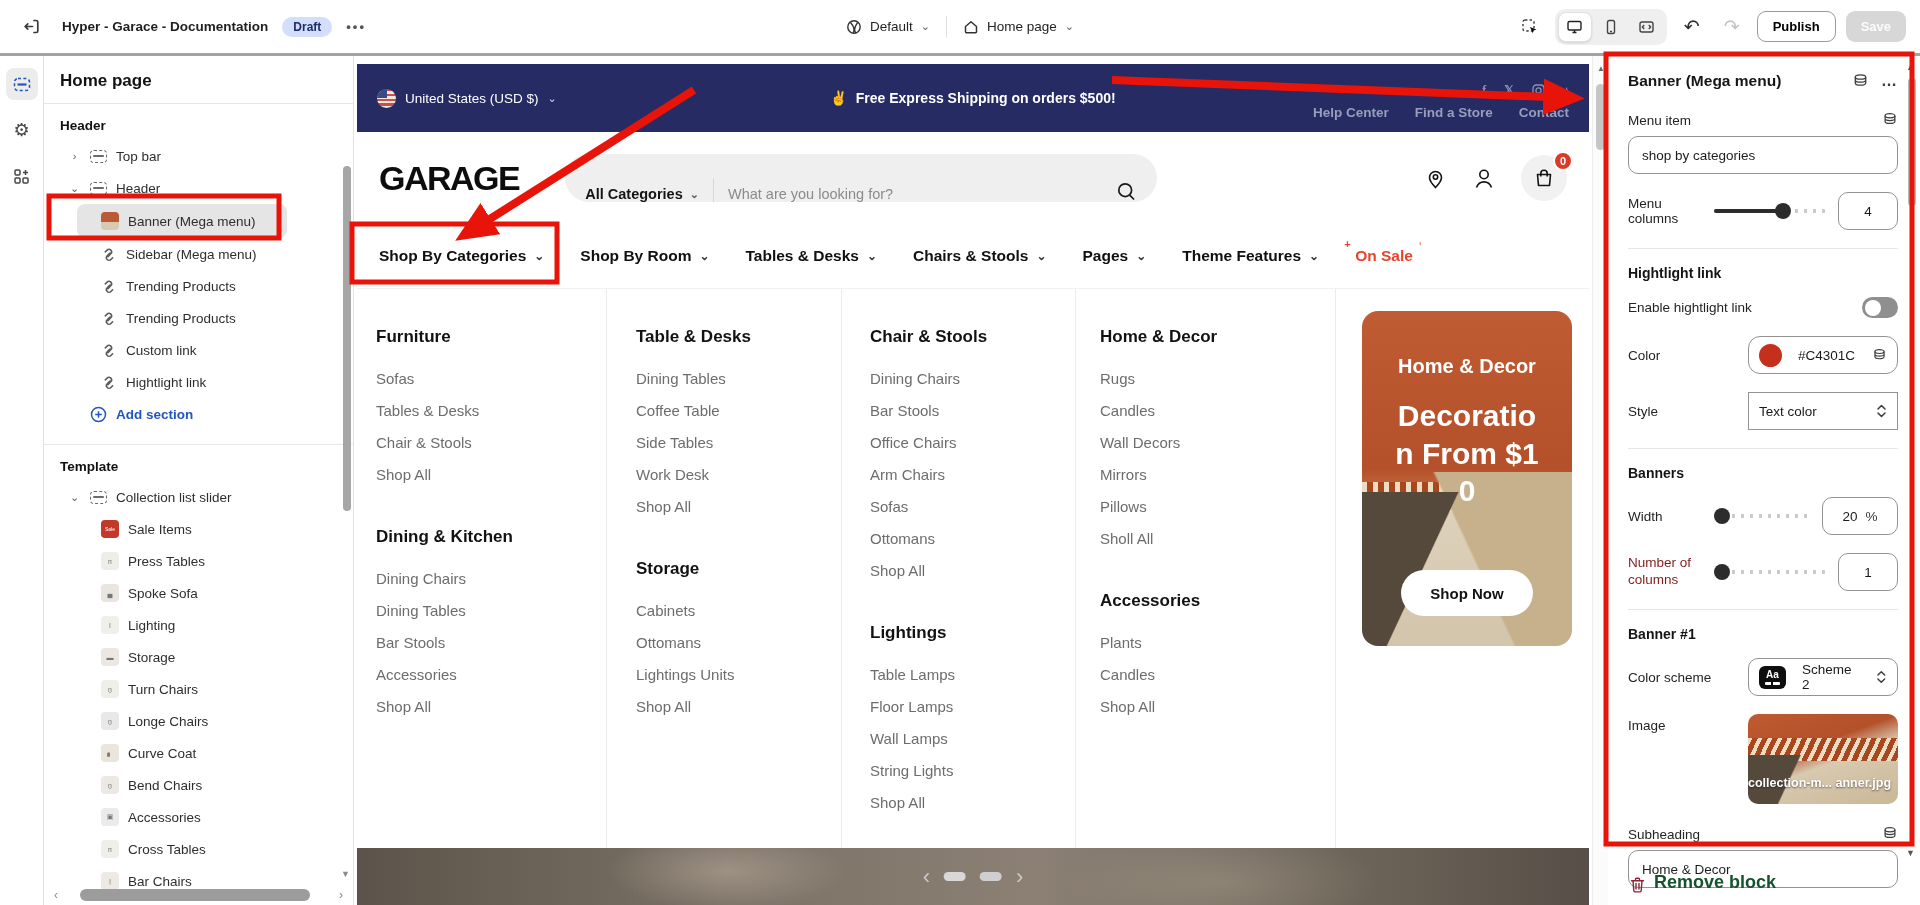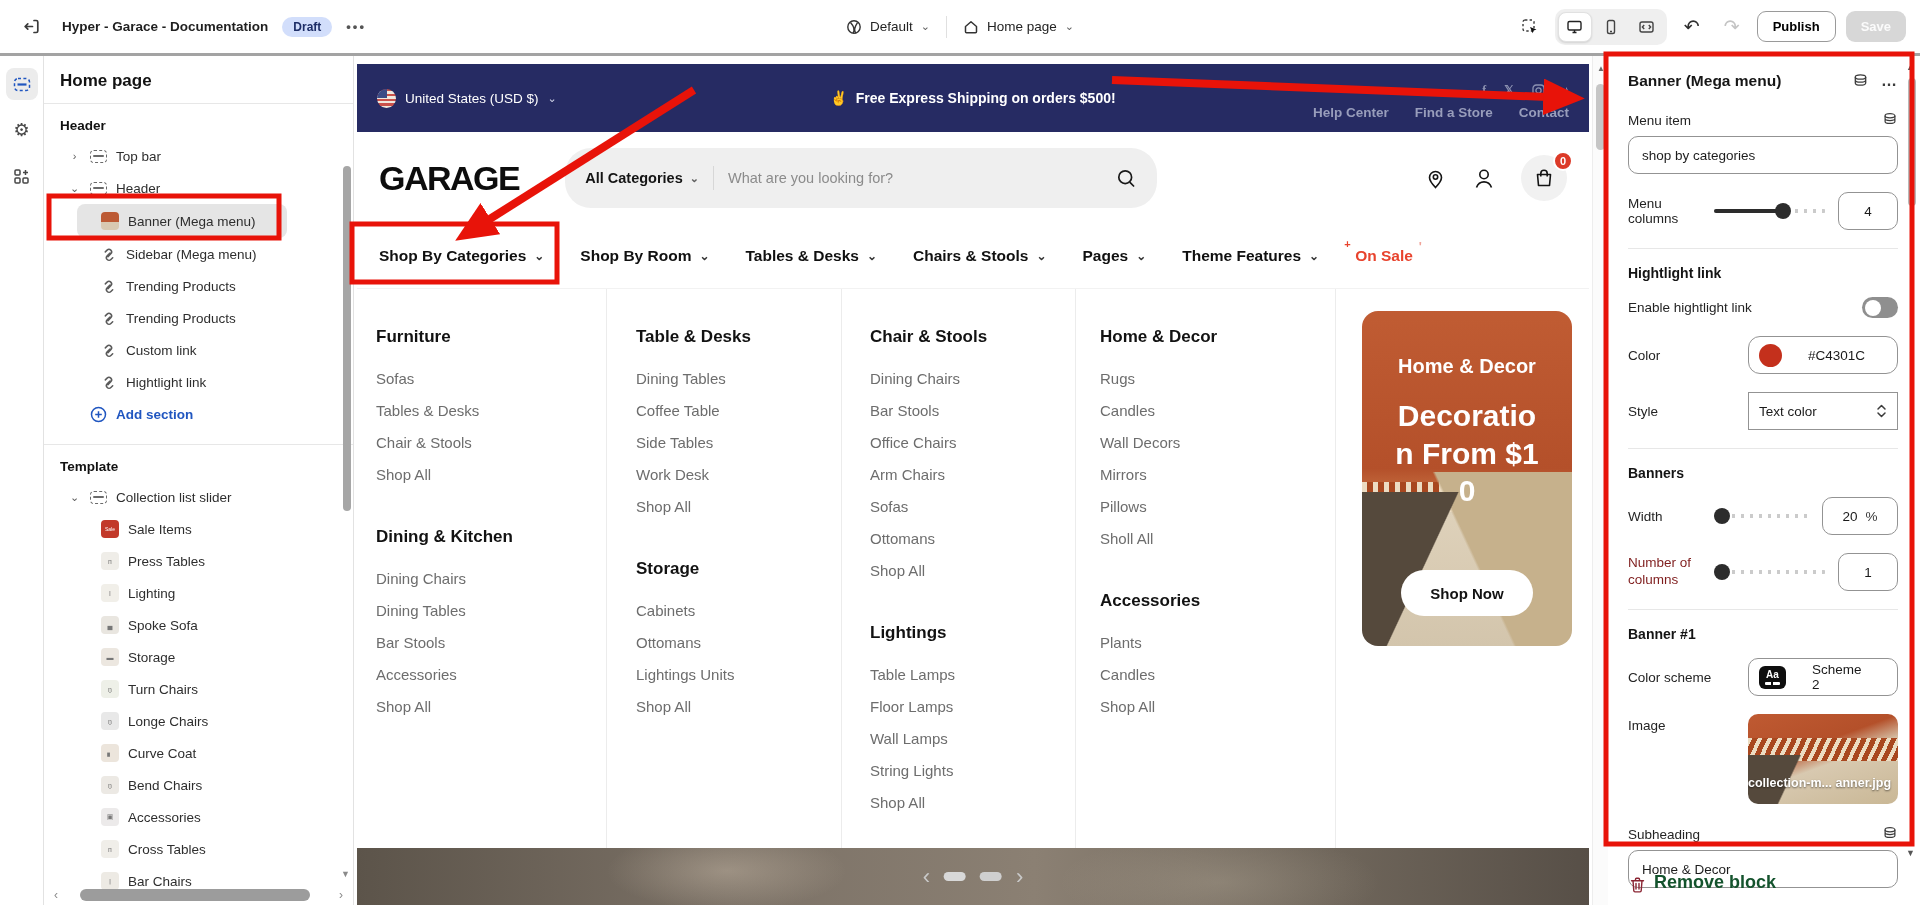--- a/index.html
+++ b/index.html
@@ -63,21 +63,21 @@
   .flag{width:19px;height:19px;border-radius:50%;background:repeating-linear-gradient(180deg,#c9504a 0 2.4px,#efe7dd 2.4px 4.8px);position:relative;overflow:hidden;flex:none}
   .flag:before{content:"";position:absolute;left:0;top:0;width:10px;height:9px;background:#3b4a86}
   .ann-center{position:absolute;left:50%;transform:translateX(-50%);font-size:14px;font-weight:600;display:flex;gap:8px;align-items:center}
   .hand{color:#c9a07e}
   .ann-right{margin-left:auto;display:flex;flex-direction:column;align-items:flex-end;gap:7px;padding-top:6px}
   .socials{display:flex;gap:18px;color:#8d93b2;font-size:12px;align-items:center}
   .annlinks{display:flex;gap:26px;color:#989dbb;font-size:13.5px;font-weight:600}
 
   .shopheader{height:92px;display:flex;align-items:center;padding:0 22px;background:#fff}
   .logo{font-size:34px;font-weight:800;letter-spacing:-1.5px;color:#0d0d0d}
-  .searchpill{margin-left:46px;width:592px;height:60px;border-radius:26px;background:#efefef;display:flex;align-items:center;padding:0 20px;gap:14px}
+  .searchpill{margin-left:46px;width:592px;height:48px;border-radius:26px;background:#efefef;display:flex;align-items:flex-end;padding:0 20px;gap:14px}
   .allcat{font-size:14.5px;font-weight:700;color:#141414;display:flex;gap:7px;align-items:center;cursor:pointer}
   .sp-div{width:1px;height:24px;background:#d7d7d7}
   .sp-input{flex:1;font-size:14.5px;color:#8b8b8b}
   .hdricons{margin-left:auto;display:flex;align-items:center;gap:26px}
   .bagwrap{width:46px;height:46px;border-radius:50%;background:#f1f1f1;display:flex;align-items:center;justify-content:center;position:relative;cursor:pointer}
   .bagbadge{position:absolute;top:-4px;right:-6px;width:20px;height:20px;border-radius:50%;background:#dc3a28;border:2px solid #fff;color:#fff;font-size:11px;font-weight:700;display:flex;align-items:center;justify-content:center}
 
   .mainnav{height:64px;display:flex;align-items:center;gap:36px;padding:0 22px;font-size:15.5px;font-weight:700;color:#101010;background:#fff}
   .navitem{display:flex;align-items:center;gap:8px;cursor:pointer;white-space:nowrap}
   .navitem .chev{font-size:12px;color:#333}
@@ -134,21 +134,21 @@
   .track-dot{position:absolute;left:0;right:0;top:7px;height:4px;border-radius:2px;background:repeating-linear-gradient(90deg,#cbcbcb 0 3px,rgba(0,0,0,0) 3px 9px)}
   .track-fill{position:absolute;left:0;top:7px;height:4px;border-radius:2px;background:#2c2c2c}
   .sl-thumb{position:absolute;top:1px;width:16px;height:16px;border-radius:50%;background:#2c2c2c}
   .numbox{width:60px;height:38px;border:1px solid #939393;border-radius:10px;display:flex;align-items:center;justify-content:center;font-size:13.5px;flex:none;gap:8px}
   .numbox.w{width:76px}
   .unit{color:#3a3a3a}
   .pn-hr{height:1px;background:#e7e7e7;margin:2px 0 16px}
   .pn-section{font-size:14px;font-weight:700;color:#141414;margin-bottom:16px}
   .toggle{margin-left:auto;width:36px;height:21px;border-radius:11px;background:#8f8f8f;position:relative;cursor:pointer}
   .toggle:before{content:"";position:absolute;left:2.5px;top:2.5px;width:16px;height:16px;border-radius:8px;background:#fff}
-  .ctrl{margin-left:auto;width:150px;height:38px;border:1px solid #939393;border-radius:12px;display:flex;align-items:center;padding:0 10px;gap:26px;font-size:13.5px;cursor:pointer}
+  .ctrl{margin-left:auto;width:150px;height:38px;border:1px solid #939393;border-radius:12px;display:flex;align-items:center;padding:0 10px;gap:16px;font-size:13.5px;cursor:pointer}
   .swatch{width:23px;height:23px;border-radius:50%;flex:none}
   .schemebadge{width:27px;height:23px;border-radius:6px;background:#0e0e0e;color:#fff;font-size:10px;font-weight:700;display:flex;flex-direction:column;align-items:center;justify-content:center;line-height:1;flex:none}
   .schemebadge i{display:block;width:15px;height:3px;margin-top:2px;border-radius:1px;
      background:linear-gradient(90deg,#fff 0 6px,rgba(0,0,0,0) 6px 8px,#fff 8px 15px)}
   .imgthumb{margin-left:auto;width:150px;height:90px;border-radius:10px;position:relative;overflow:hidden;cursor:pointer;
     background:
       linear-gradient(115deg,#55493c 0 30%,rgba(0,0,0,0) 31%) left bottom/100% 55% no-repeat,
       repeating-linear-gradient(115deg,#ecdcc2 0 4px,#a8471f 4px 9px) 0 36%/100% 26% no-repeat,
       linear-gradient(160deg,#bf5a32 0%,#b4502a 38%,#d8c9b0 55%,#c9b795 100%)}
   .imgthumb span{position:absolute;bottom:14px;width:100%;color:#fff;font-size:12.5px;font-weight:700;text-shadow:0 1px 2px rgba(0,0,0,.55)}
@@ -318,26 +318,26 @@
     <div id="template-rows">
         <div class="row child">
           <span class="thumb" style="background: rgb(194, 57, 42); color: rgb(255, 255, 255); font-size: 5px;">Sale</span>
           <span>Sale Items</span>
         </div>
         <div class="row child">
           <span class="thumb" style="background: rgb(239, 237, 232); color: rgb(119, 119, 119); font-size: 7px;">п</span>
           <span>Press Tables</span>
         </div>
         <div class="row child">
+          <span class="thumb" style="background: rgb(233, 230, 224); color: rgb(119, 119, 119); font-size: 7px;">▄</span>
+          <span>Spoke Sofa</span>
+        </div>
+        <div class="row child">
           <span class="thumb" style="background: rgb(241, 239, 233); color: rgb(119, 119, 119); font-size: 7px;">ǀ</span>
           <span>Lighting</span>
-        </div>
-        <div class="row child">
-          <span class="thumb" style="background: rgb(233, 230, 224); color: rgb(119, 119, 119); font-size: 7px;">▄</span>
-          <span>Spoke Sofa</span>
         </div>
         <div class="row child">
           <span class="thumb" style="background: rgb(236, 231, 224); color: rgb(119, 119, 119); font-size: 7px;">▬</span>
           <span>Storage</span>
         </div>
         <div class="row child">
           <span class="thumb" style="background: rgb(238, 240, 232); color: rgb(119, 119, 119); font-size: 7px;">ṉ</span>
           <span>Turn Chairs</span>
         </div>
         <div class="row child">

